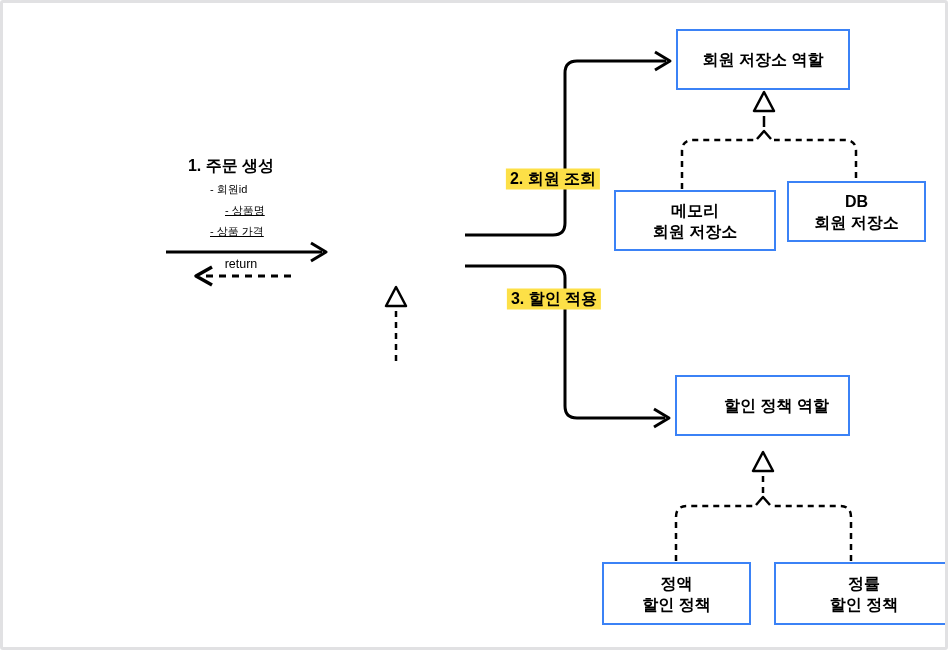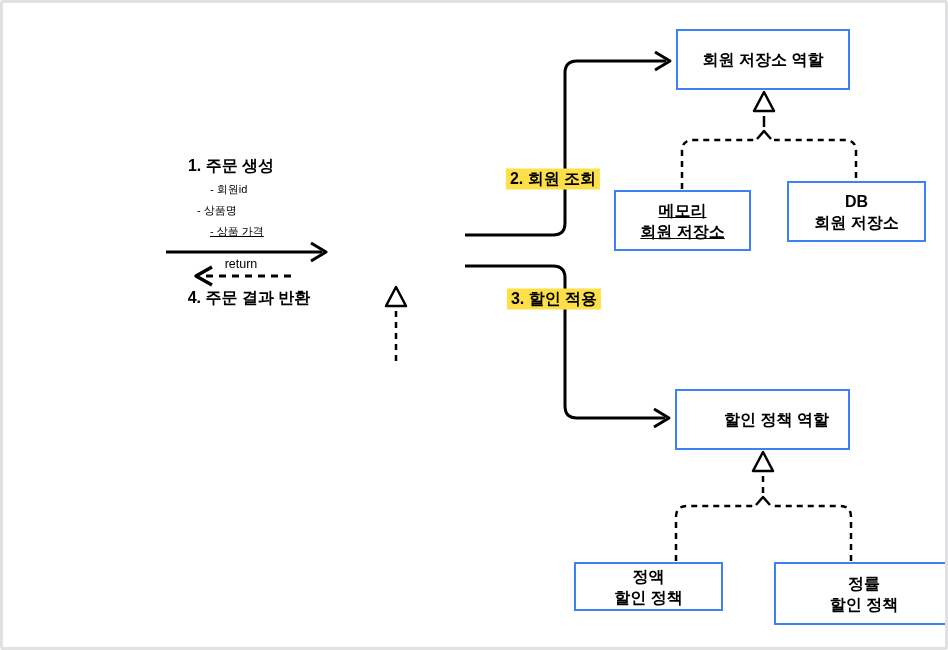--- a/index.html
+++ b/index.html
@@ -96,52 +96,51 @@
       <polygon points="760,449 750,468 770,468" fill="#ffffff" stroke-width="2.5"></polygon>
     </g>
   </svg>
 
 
 
   <div class="box" style="left:673px; top:26px; width:174px; height:61px;">
     <span>회원 저장소 역할</span>
   </div>
 
-  <div class="box" style="left:611px; top:187px; width:137px; height:61px;text-decoration:underline;">
+  <div class="box" style="left:611px; top:187px; width:162px; height:61px;">
     <span>메모리</span>
     <span>회원 저장소</span>
   </div>
 
   <div class="box" style="left:784px; top:178px; width:139px; height:61px;">
     <span>DB</span>
     <span>회원 저장소</span>
   </div>
 
 
-  <div class="box" style="left:672px; top:386px; width:175px; height:61px;padding-left:28px;">
+  <div class="box" style="left:672px; top:372px; width:175px; height:61px;padding-left:28px;">
     <span>할인 정책 역할</span>
   </div>
 
-  <div class="box" style="left:571px; top:559px; width:149px; height:49px;">
+  <div class="box" style="left:599px; top:559px; width:149px; height:63px;">
     <span>정액</span>
     <span>할인 정책</span>
   </div>
 
   <div class="box" style="left:771px; top:559px; width:180px; height:63px;">
     <span>정률</span>
     <span>할인 정책</span>
   </div>
 
   <div class="lbl bold center" style="left:228px; top:163px;">1. 주문 생성</div>
 
   <div class="lbl item" style="left:207px; top:179px;">- 회원id</div>
-  <div class="lbl item" style="left:194px; top:200px;">- 상품명</div>
+  <div class="lbl item" style="left:222px; top:200px;text-decoration:underline;">- 상품명</div>
   <div class="lbl item" style="left:207px; top:221px;text-decoration:underline;">- 상품 가격</div>
 
   <div class="lbl small center" style="left:238px; top:261px;">return</div>
 
-  <div class="lbl bold center" style="left:246px; top:295px;">4. 주문 결과 반환</div>
 
   <div class="lbl bold center onwhite" style="left:550px; top:176px;">2. 회원 조회</div>
 
   <div class="lbl bold center onwhite" style="left:551px; top:296px;">3. 할인 적용</div>
 
 </div>
 
 </body></html>

